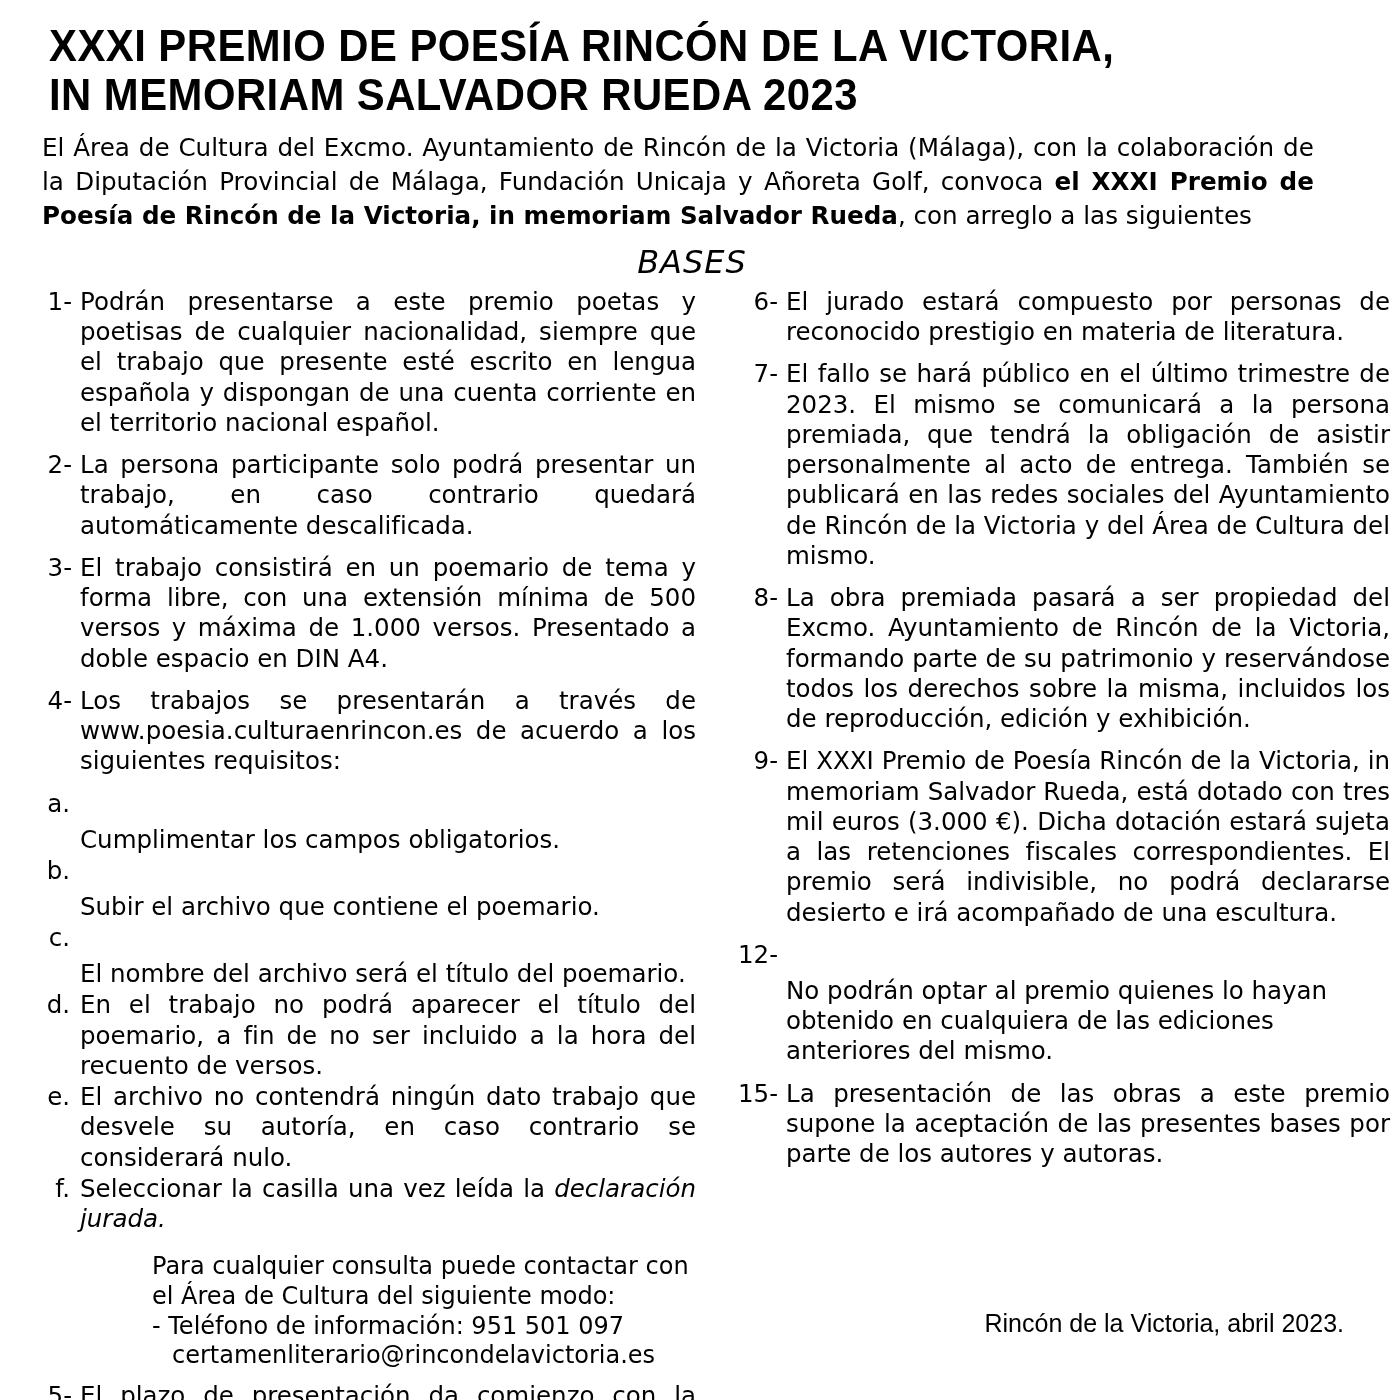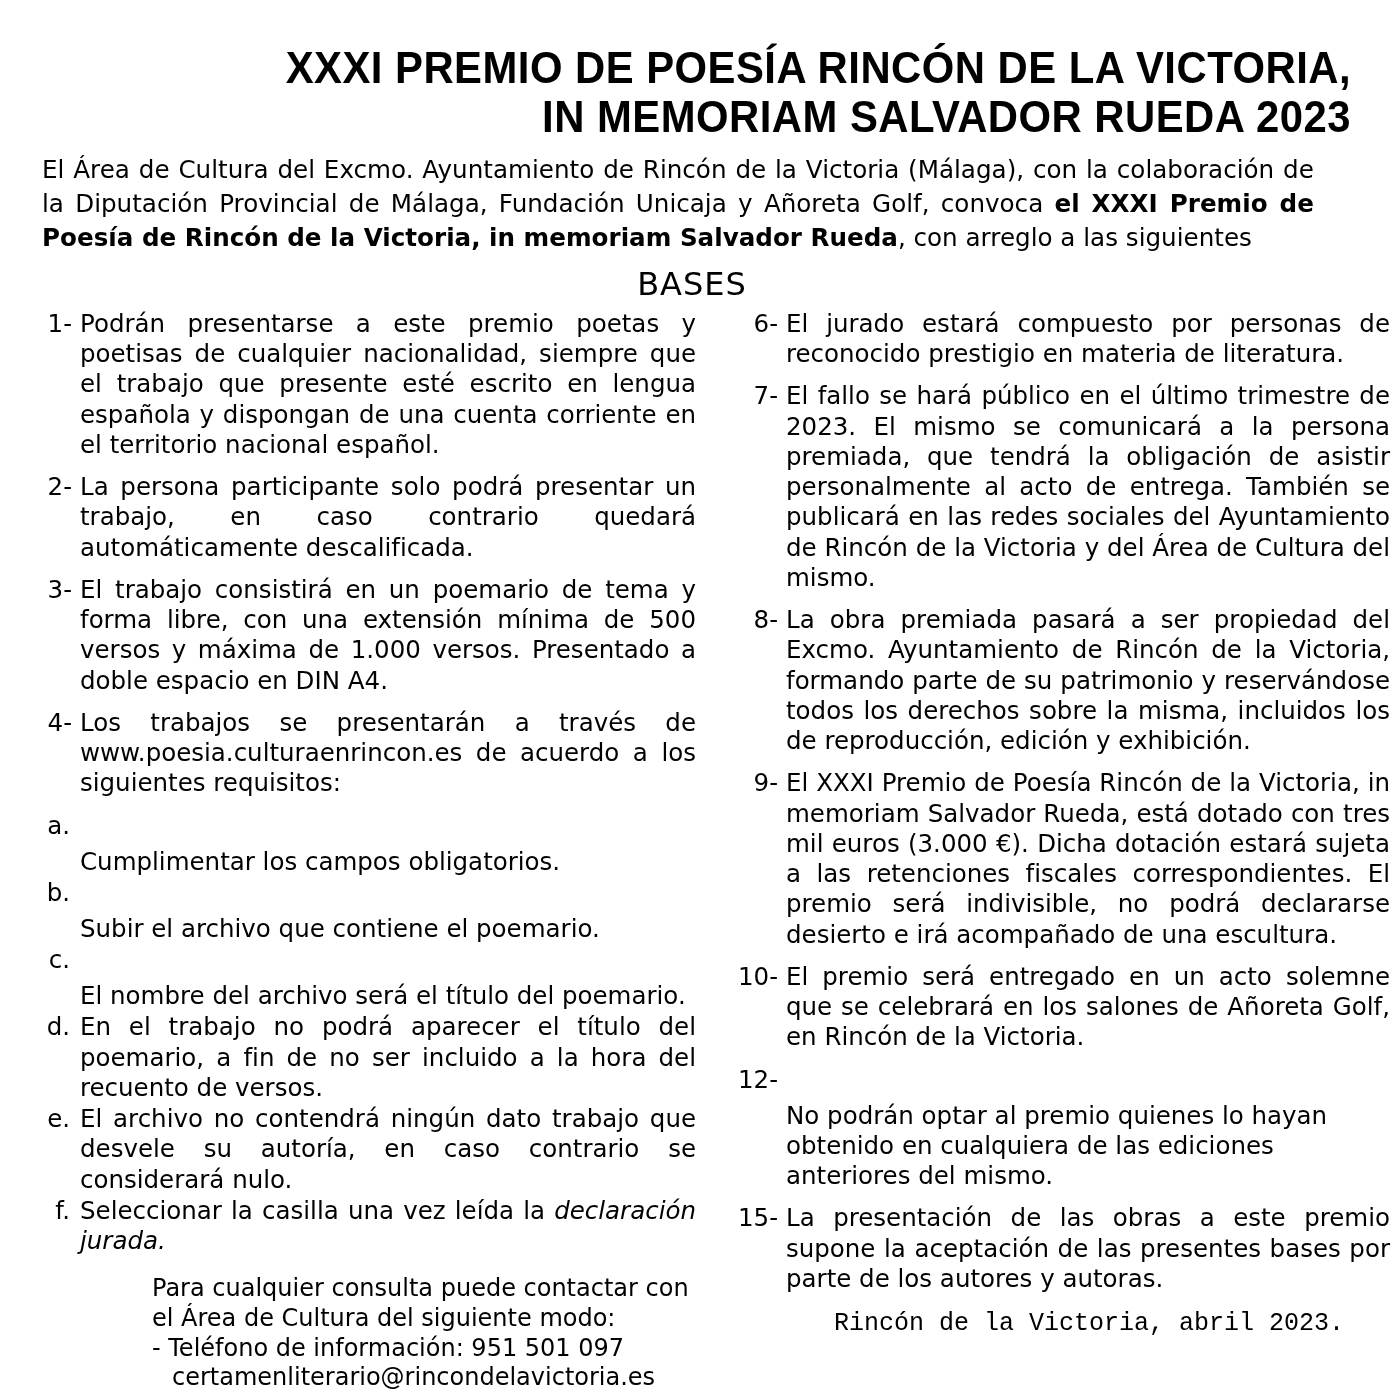--- a/index.html
+++ b/index.html
@@ -19,22 +19,22 @@
     position: relative;
     width: 1400px;
     height: 1400px;
     box-sizing: border-box;
     padding: 0;
     overflow: hidden;
   }
 
   
   .title-block {
-    text-align: right;
-    padding-top: 44px;
+    text-align: left;
+    padding-top: 22px;
     line-height: 1.08;
   }
   .title-line {
     font-family: "Liberation Sans", sans-serif;
     font-weight: 700;
     font-size: 45px;
     letter-spacing: 0.5px;
     transform: scaleX(0.93);
     transform-origin: center;
     white-space: nowrap;
@@ -54,20 +54,21 @@
   .intro b { font-weight: 700; }
 
   
   .bases-heading {
     text-align: center;
     font-size: 32px;
     font-family: "DejaVu Sans", sans-serif;
     margin: 10px 16px 6px 0;
     padding-right: 0px;
     letter-spacing: 1px;
+    font-style: italic;
   }
   .bases-heading .inner {
     display: inline-block;
     transform: translateX(0px);
   }
 
   
   .columns {
     display: flex;
     align-items: flex-start;
@@ -128,21 +129,21 @@
   .contact .ln.hang { padding-left: 0px; }
 
   .ital { font-style: italic; }
 
   
   .footer {
     position: absolute;
     right: 56px;
     bottom: 62px;
     font-size: 25px;
-    font-family: Liberation Mono, monospace;
+    font-family: Liberation Sans, sans-serif;
   }
 </style>
 </head>
 <body>
 
 <div class="page">
 
   <div class="title-block">
     <div class="title-line">XXXI PREMIO DE POESÍA RINCÓN DE LA VICTORIA,</div>
     <div class="title-line">IN MEMORIAM SALVADOR RUEDA 2023</div>
@@ -226,24 +227,20 @@
       </div>
       <div class="item">
         <span class="marker">8-</span>
         <span class="body">La obra premiada pasará a ser propiedad del Excmo. Ayuntamiento de Rincón de la Victoria, formando parte de su patrimonio y reservándose todos los derechos sobre la misma, incluidos los de reproducción, edición y exhibición.</span>
       </div>
       <div class="item">
         <span class="marker">9-</span>
         <span class="body">El XXXI Premio de Poesía Rincón de la Victoria, in memoriam Salvador Rueda, está dotado con tres mil euros (3.000 €). Dicha dotación estará sujeta a las retenciones fiscales correspondientes. El premio será indivisible, no podrá declararse desierto e irá acompañado de una escultura.</span>
       </div>
       <div class="item">
-        <span class="marker">10-</span>
-        <span class="body">El premio será entregado en un acto solemne que se celebrará en los salones de Añoreta Golf, en Rincón de la Victoria.</span>
-      </div>
-      <div class="item">
         <span class="marker">12-</span>
         <span class="body nojust">No podrán optar al premio quienes lo hayan obtenido en cualquiera de las ediciones anteriores del mismo.</span>
       </div>
       <div class="item">
         <span class="marker">15-</span>
         <span class="body">La presentación de las obras a este premio supone la aceptación de las presentes bases por parte de los autores y autoras.</span>
       </div>
 
     </div>
   </div>

